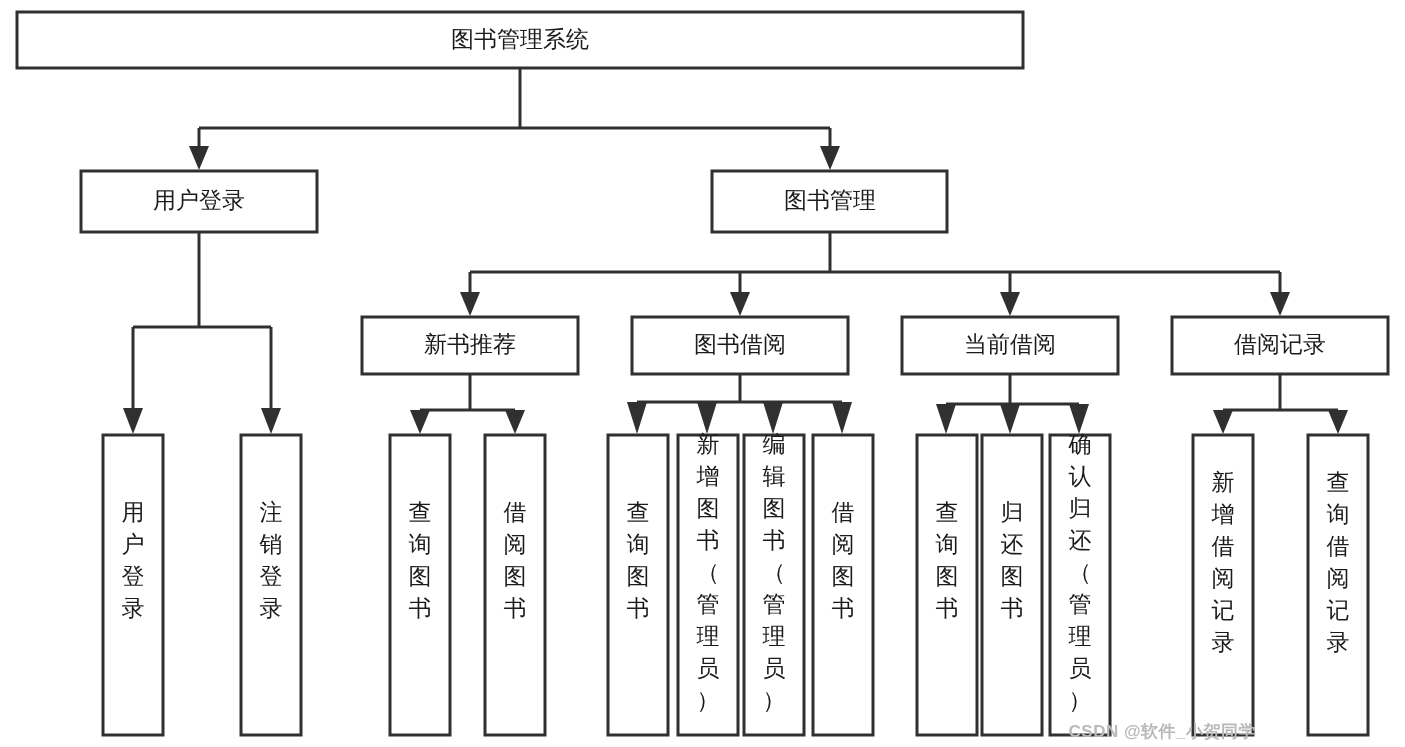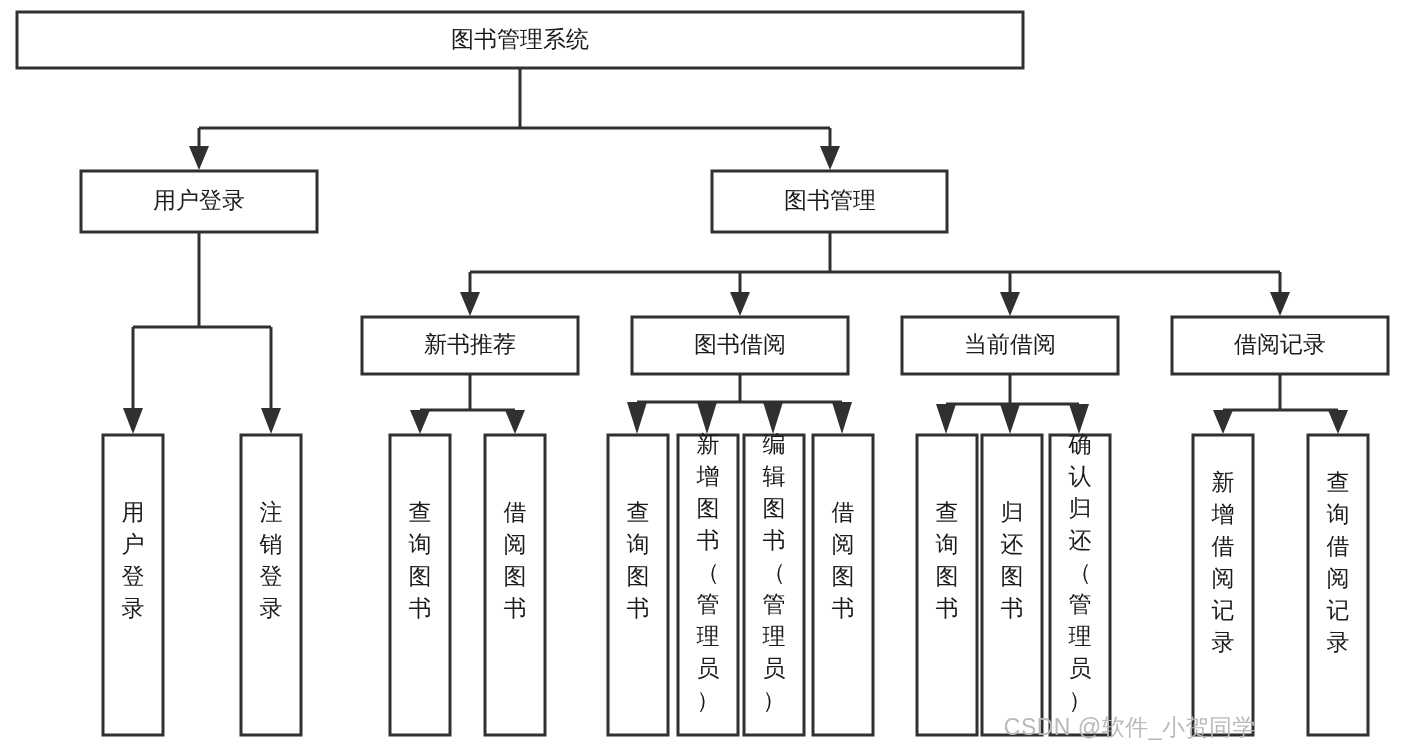--- a/index.html
+++ b/index.html
@@ -53,25 +53,26 @@
     font-family: "Liberation Sans", "DejaVu Sans", sans-serif;
     font-size: 23px;
     fill: #1b1b1b;
     text-anchor: middle;
   }
   .watermark-text {
     position: absolute;
     right: 10px;
     bottom: 4px;
     font-family: "Liberation Sans", "DejaVu Sans", sans-serif;
-    font-size: 23px;
+    font-size: 17px;
     color: #b9b9b9;
     white-space: nowrap;
     letter-spacing: 0.5px;
     user-select: none;
+    font-weight: bold;
   }
 </style>
 </head>
 <body>
 
 <div id="diagram-root">
 
   <svg id="tree-svg" viewBox="0 0 1405 747" xmlns="http://www.w3.org/2000/svg">
 
     <g>

